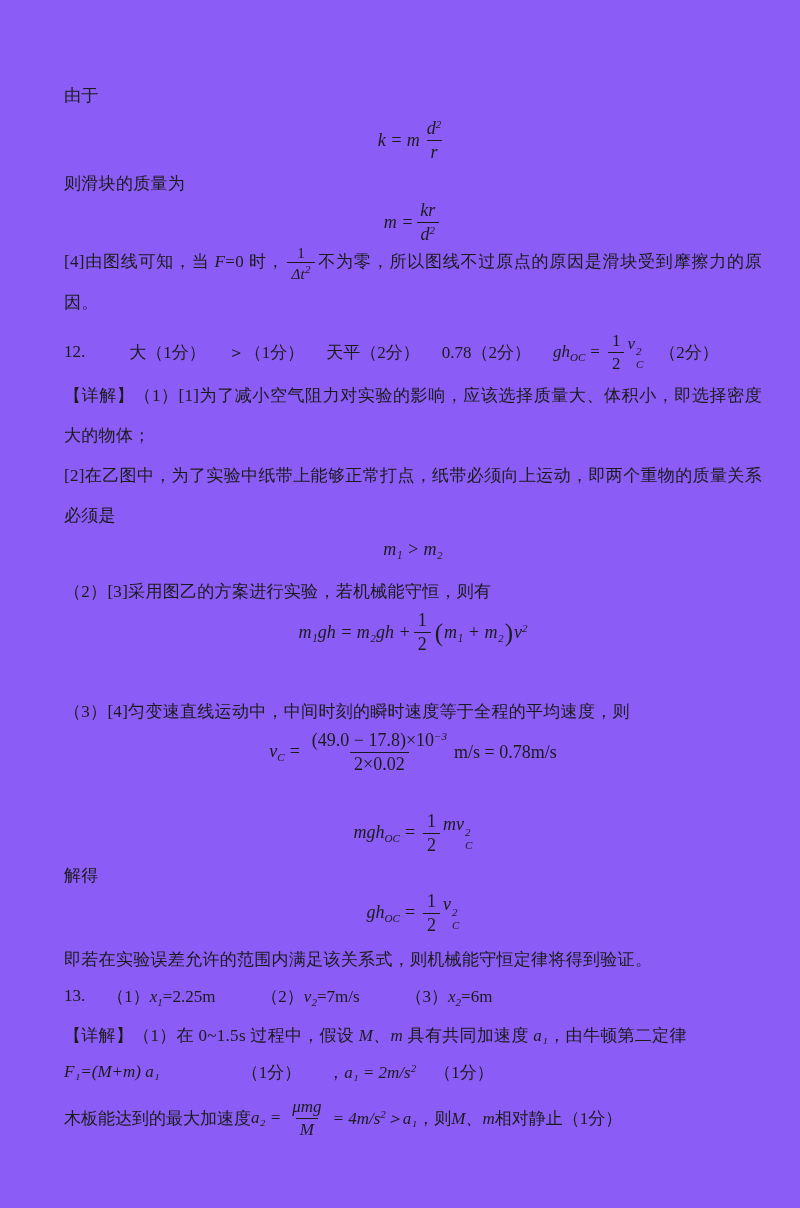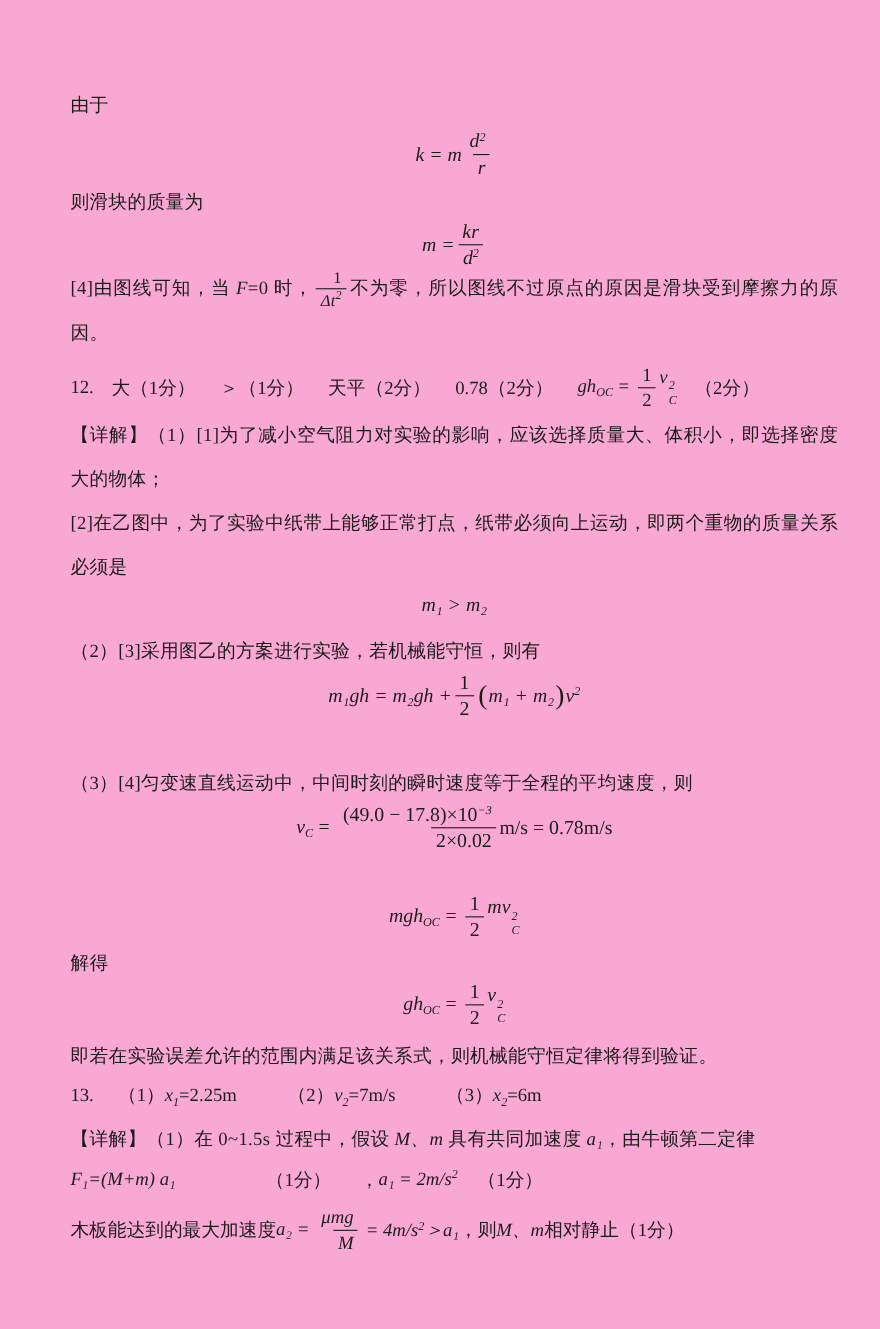--- a/index.html
+++ b/index.html
@@ -4,21 +4,21 @@
 <style>
   * { box-sizing: border-box; margin: 0; padding: 0; }
   html, body { width: 800px; height: 1208px; }
   body {
     background: #ffffff;
     color: #1b1b1b;
     font-family: "Liberation Serif", "DejaVu Serif", serif;
     position: relative;
     overflow: hidden;
   }
-  .page { position: absolute; inset: 0; background: #f9a8d4; }
+  .page { position: absolute; inset: 0; background: #8b5cf6; }
 
   
   .blk {
     position: absolute;
     left: 64px;
     width: 698px;
     font-size: 17px;
     line-height: 40px;
     text-align: justify;
     letter-spacing: 0.3px;
@@ -45,21 +45,21 @@
     white-space: nowrap;
     font-size: 17px;
   }
 
   .it { font-style: italic; }
 
   
   .frac {
     display: inline-flex;
     flex-direction: column;
-    align-items: flex-end;
+    align-items: center;
     vertical-align: middle;
     line-height: 1.25;
     margin: 0 3px;
   }
   .frac .fnum { display: block; padding: 0 4px; white-space: nowrap; }
   .frac .fden { display: block; padding: 0 4px; border-top: 1.4px solid #1b1b1b; white-space: nowrap; }
   .ifr { font-size: 15px; line-height: 1.2; }
 
   sup.sm, sub.sm { font-size: 11px; font-style: italic; }
   sub.sm { vertical-align: -4px; }
@@ -111,21 +111,21 @@
   </div>
 
   <div class="blk" style="top:242px">
     <span>[4]由图线可知，当 </span><span class="it">F</span><span>=0 时，</span><span class="frac ifr">
         <span class="fnum">1</span>
         <span class="fden"><span class="it">Δt</span><sup class="sm">2</sup></span>
       </span><span>不为零，所以图线不过原点的原因是滑块受到摩擦力的原因。</span>
   </div>
 
   <div class="row" style="top:328px;height:48px">
-    <span style="margin-right:16px">12.</span>
+    <span style="margin-right:44px">12.</span>
     <span style="margin-right:22px">大（1分）</span>
     <span style="margin-right:22px">＞（1分）</span>
     <span style="margin-right:22px">天平（2分）</span>
     <span style="margin-right:22px">0.78（2分）</span>
     <span class="seg"><span class="it">gh</span><sub class="sm">OC</sub><span class="mrel">=</span></span>
     <span class="frac">
       <span class="fnum">1</span>
       <span class="fden">2</span>
     </span>
     <span class="seg"><span class="it">v</span><span class="stack">

